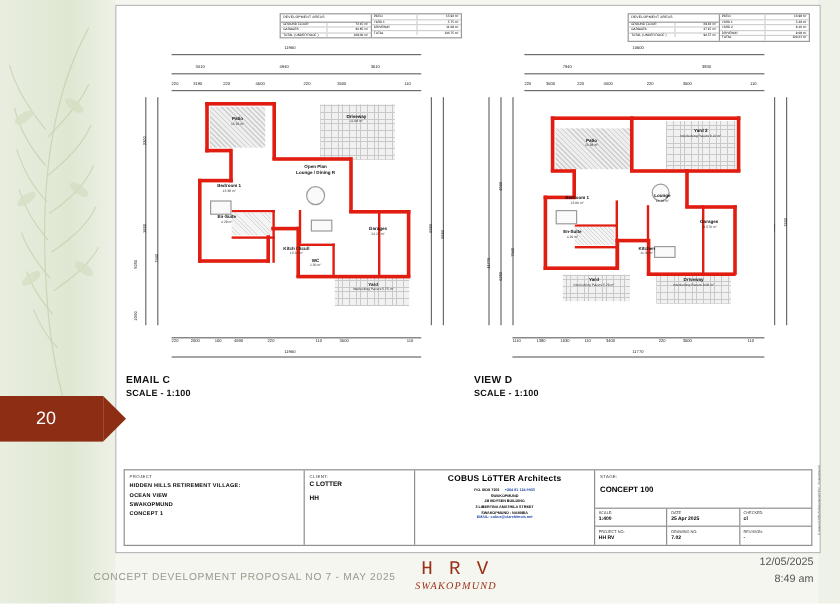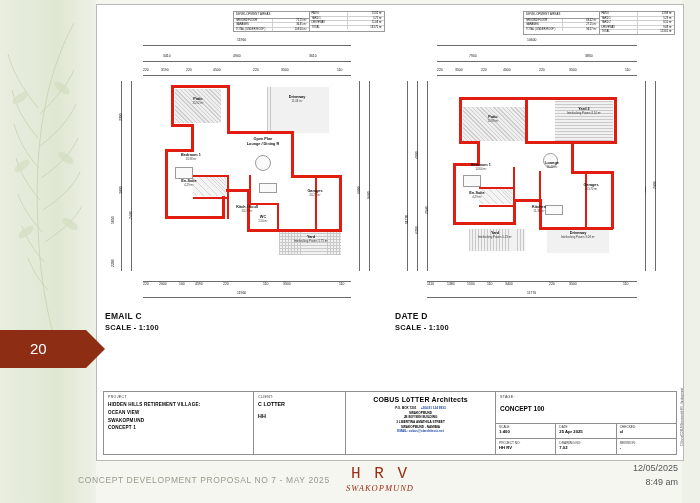--- a/index.html
+++ b/index.html
@@ -510,21 +510,21 @@
           <div class="rn">Yard</div>
           <div class="rs">Interlocking Pavers 5.29 m²</div>
         </div>
         <div class="room" style="left:114px;top:152px;width:58px;">
           <div class="rn">Driveway</div>
           <div class="rs">Interlocking Pavers 9.08 m²</div>
         </div>
       </div>
 
       <div class="type-title" style="left:2px;top:302px;">
-        <div class="tt-name">DATE D</div>
+        <div class="tt-name">VIEW D</div>
         <div class="tt-scale">SCALE - 1:100</div>
       </div>
     </div>
   </div>
 
   <div class="titleblock">
 
     <div class="tb-cell tb-project">
       <div class="tb-label">PROJECT</div>
       <div class="pv">HIDDEN HILLS RETIREMENT VILLAGE:</div>

